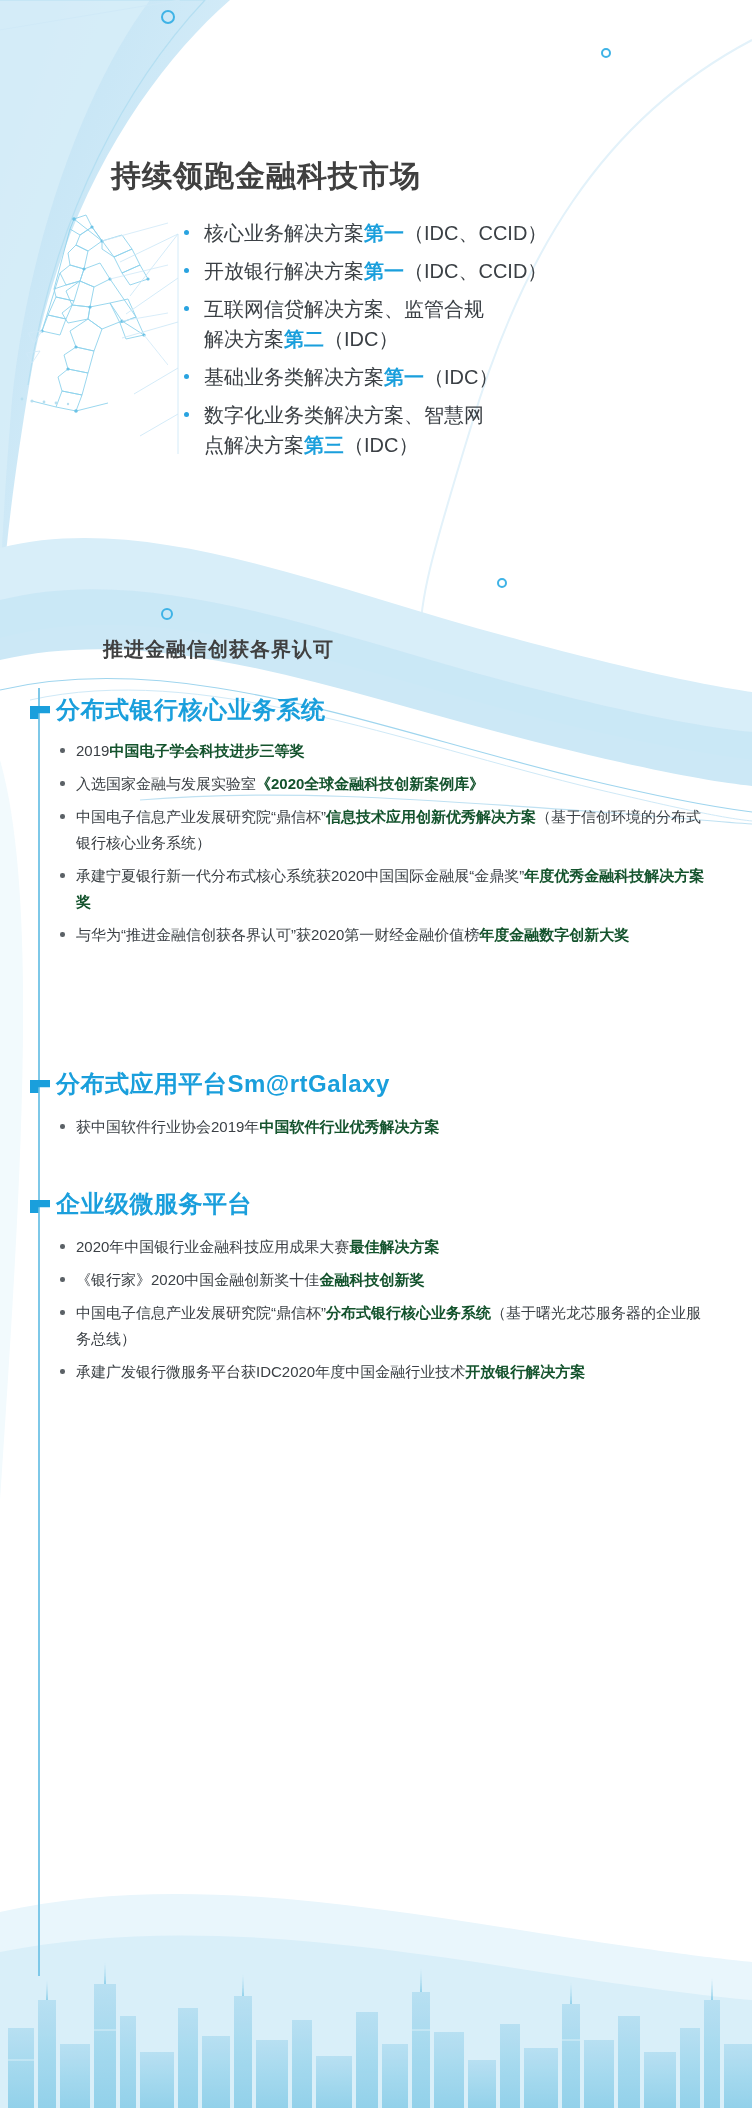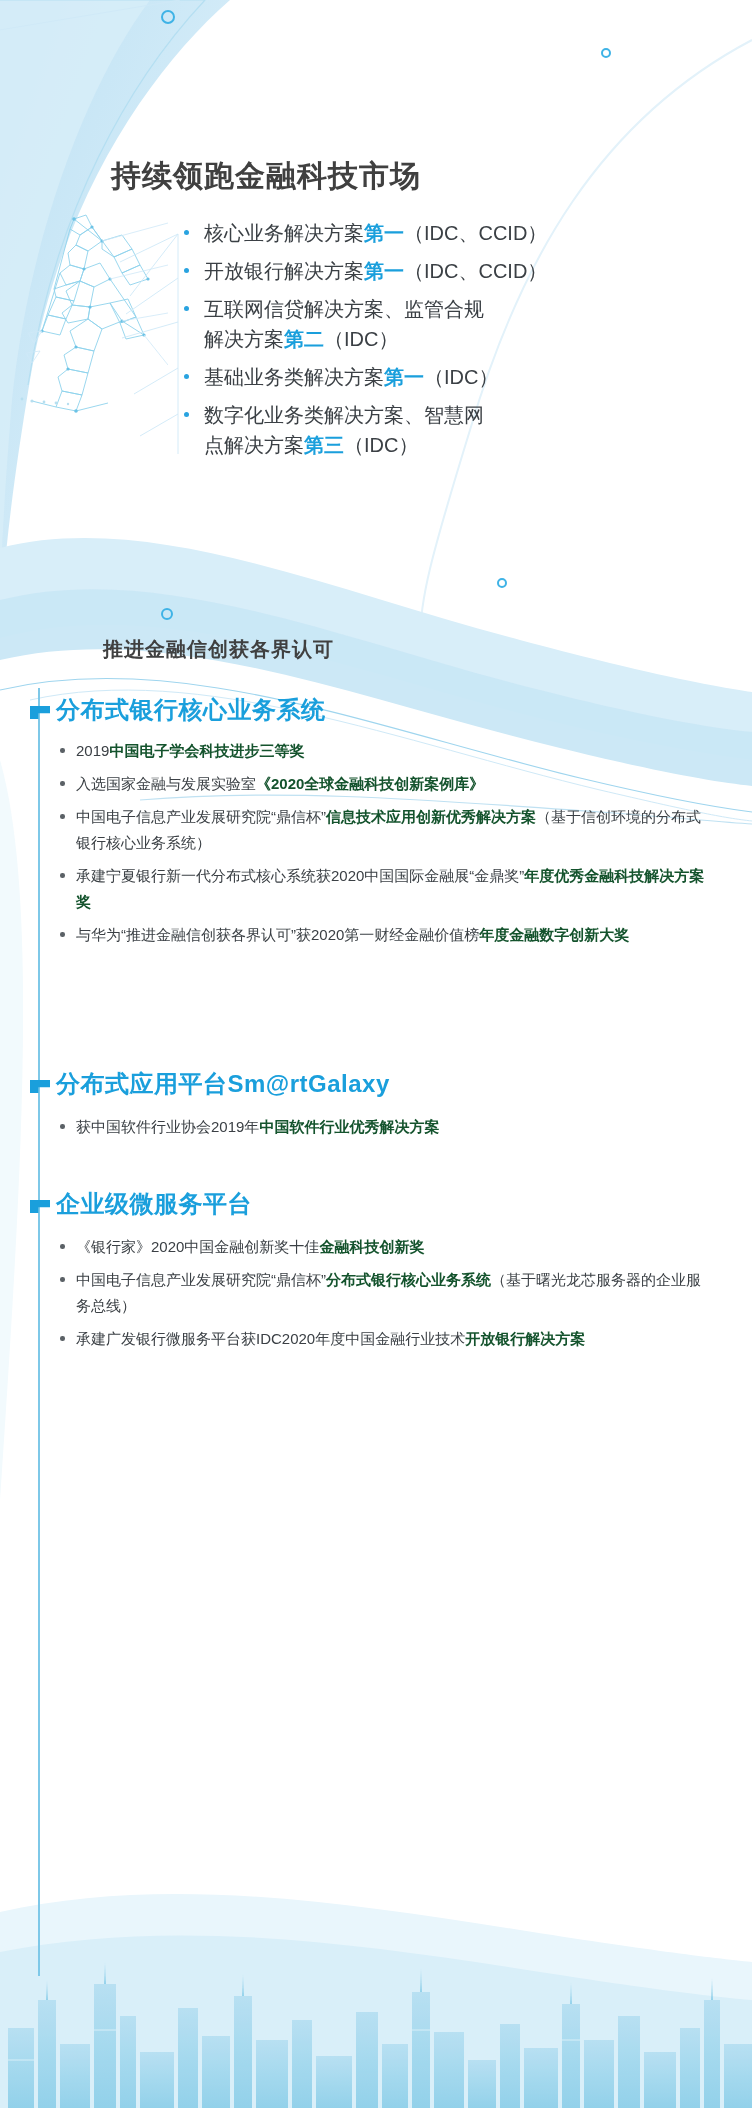--- a/index.html
+++ b/index.html
@@ -298,20 +298,23 @@
           <span class="bdot"></span><span>获中国软件行业协会2019年</span><span class="hl2">中国软件行业优秀解决方案</span>
         </div>
       </div>
     </div>
 
     <div class="grp" style="top:588px;">
       <div class="flag" style="top:12px;"></div>
       <div class="grp-head" style="top:0;">企业级微服务平台</div>
       <div class="g-list" style="top:46px;">
         <div class="g-item">
+          <span class="bdot"></span><span>2020年中国银行业金融科技应用成果大赛</span><span class="hl2">最佳解决方案</span>
+        </div>
+        <div class="g-item">
           <span class="bdot"></span><span>《银行家》2020中国金融创新奖十佳</span><span class="hl2">金融科技创新奖</span>
         </div>
         <div class="g-item">
           <span class="bdot"></span><span>中国电子信息产业发展研究院“鼎信杯”</span><span class="hl2">分布式银行核心业务系统</span><span>（基于曙光龙芯服务器的企业服务总线）</span>
         </div>
         <div class="g-item">
           <span class="bdot"></span><span>承建广发银行微服务平台获IDC2020年度中国金融行业技术</span><span class="hl2">开放银行解决方案</span>
         </div>
       </div>
     </div>

